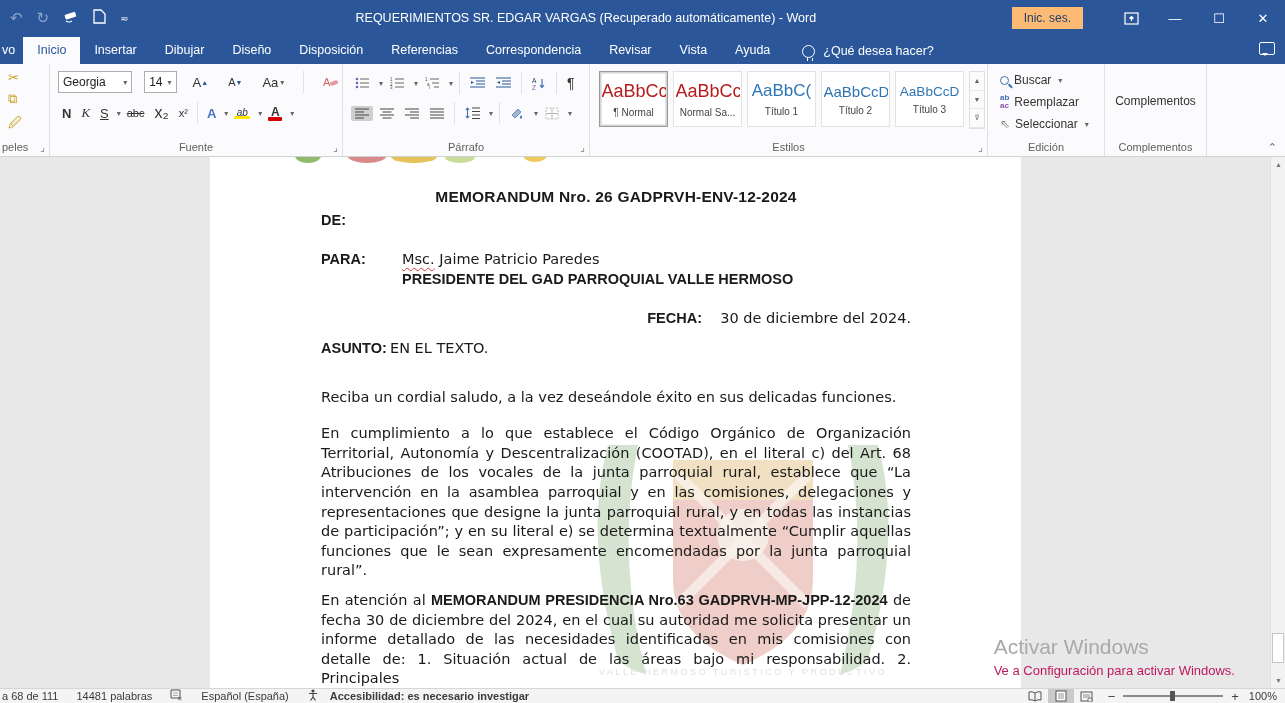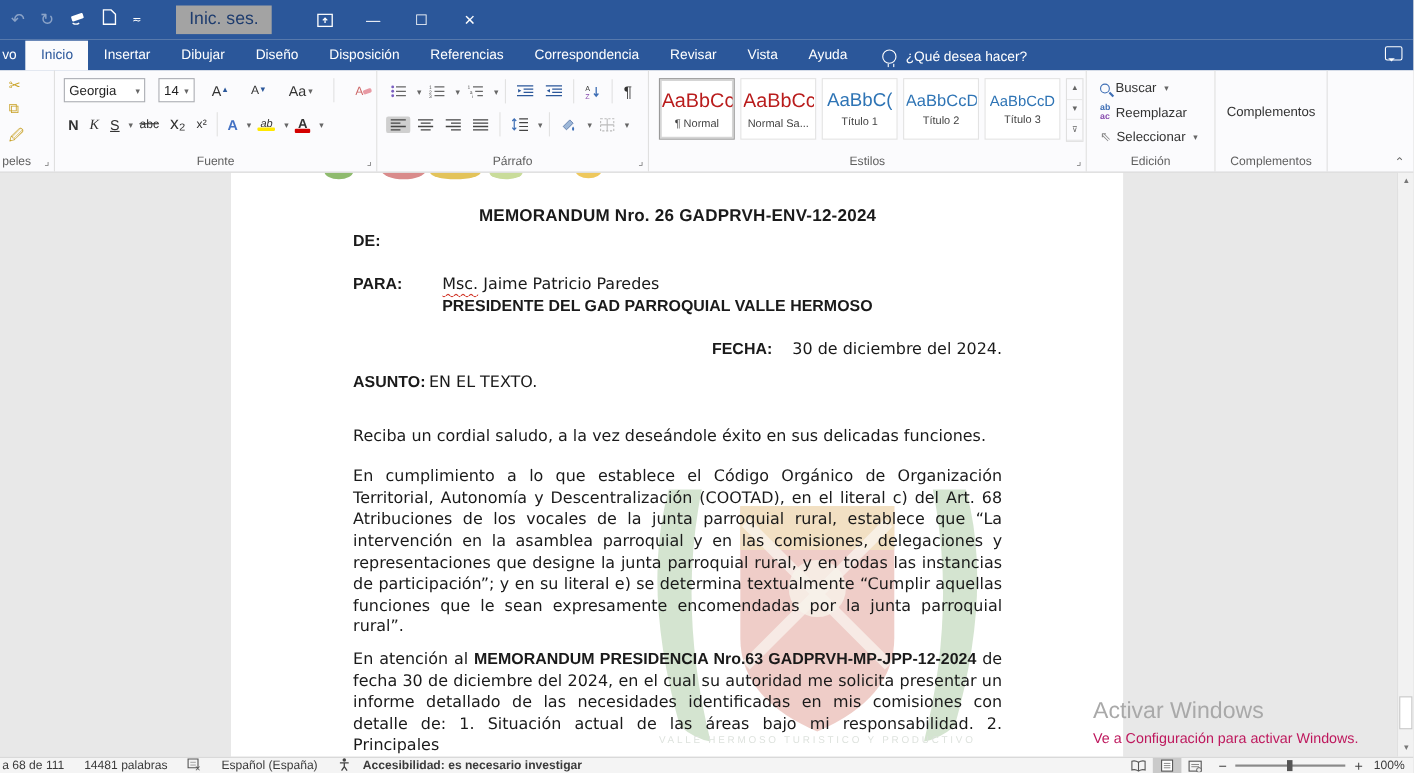--- a/index.html
+++ b/index.html
@@ -8,21 +8,21 @@
   .app { position:relative; width:1285px; height:703px; overflow:hidden; }
 
   
   .titlebar { position:absolute; left:0; top:0; width:100%; height:36px;
               background:#2b579a; color:#fff; display:flex; align-items:center; }
   .qat { display:flex; align-items:center; gap:14px; padding-left:10px; width:160px; }
   .qat .g { font-size:15px; color:#fff; }
   .qat .dim { opacity:.45; }
   .tb-title { flex:1; text-align:center; font-size:12.5px; color:#fff; white-space:nowrap; }
   .tb-right { display:flex; align-items:center; gap:0; }
-  .signin { background:#a3a3a3; color:#1e3c6e; font-size:16px; padding:4px 12px;
+  .signin { background:#fdba74; color:#1e3c6e; font-size:12px; padding:4px 12px;
             border:none; margin-right:26px; cursor:pointer; }
   .winbtn { width:44px; height:36px; display:flex; align-items:center; justify-content:center;
             color:#fff; font-size:13px; }
   .ribbon-disp { width:44px; height:36px; display:flex; align-items:center; justify-content:center; }
 
   
   .tabrow { position:absolute; left:0; top:36px; width:100%; height:28px; background:#2b579a;
             display:flex; align-items:flex-end; color:#fff; font-size:12.5px; }
   .tab { padding:6px 14px 7px; white-space:nowrap; cursor:pointer; }
   .tab.partial { padding-left:2px; padding-right:8px; }
@@ -155,20 +155,21 @@
             <path d="M3 12 q3 2 6 0" stroke="#fff" fill="none" stroke-width="1.2"></path>
           </svg>
       </span>
       <span>
         <svg width="13" height="15" viewBox="0 0 13 15">
             <path d="M1 1 h7 l4 4 v9 h-11 z" fill="none" stroke="#fff" stroke-width="1.3"></path>
           </svg>
       </span>
       <span class="g" style="font-size:10px">≂</span>
     </div>
+    <div class="tb-title">REQUERIMIENTOS SR. EDGAR VARGAS (Recuperado automáticamente)  -  Word</div>
     <div class="tb-right">
       <button class="signin">Inic. ses.</button>
       <span class="ribbon-disp">
         <svg width="15" height="13" viewBox="0 0 15 13">
             <rect x="1" y="1" width="13" height="11" fill="none" stroke="#fff" stroke-width="1.2"></rect>
             <path d="M7.5 9 V5 M5.5 6.5 l2-2 2 2" stroke="#fff" fill="none" stroke-width="1.2"></path>
           </svg>
       </span>
       <span class="winbtn">—</span>
       <span class="winbtn">☐</span>

